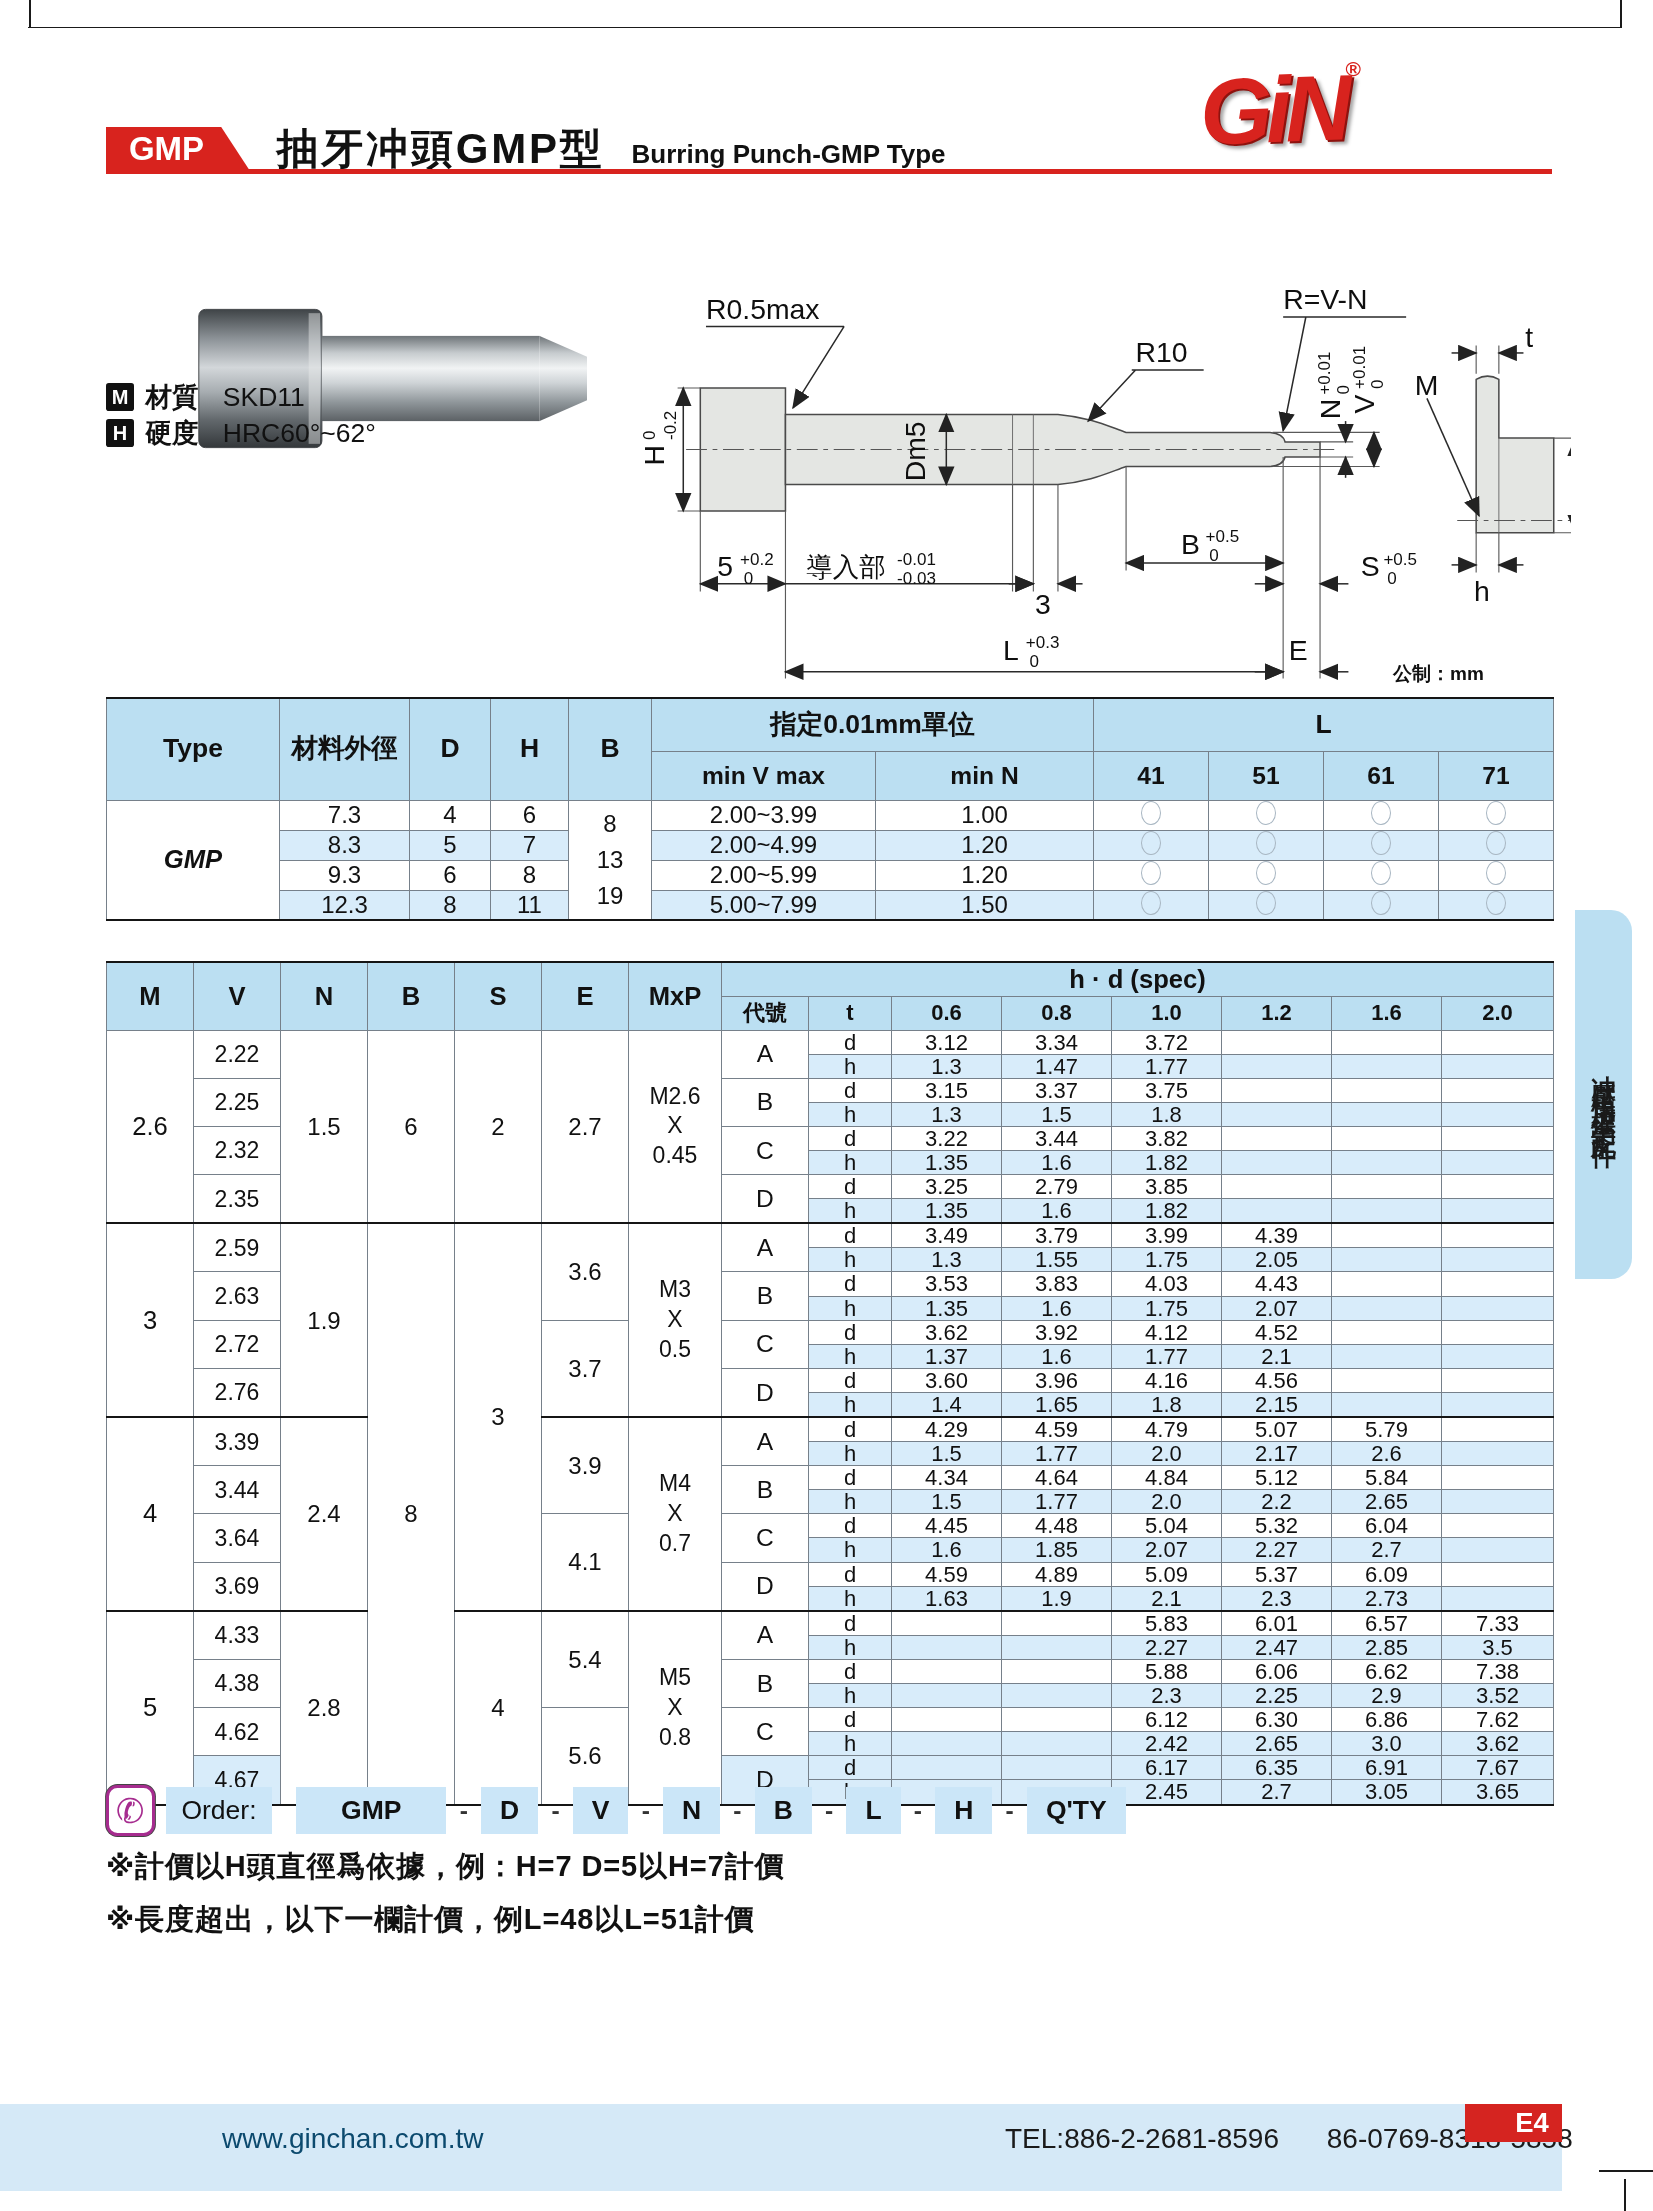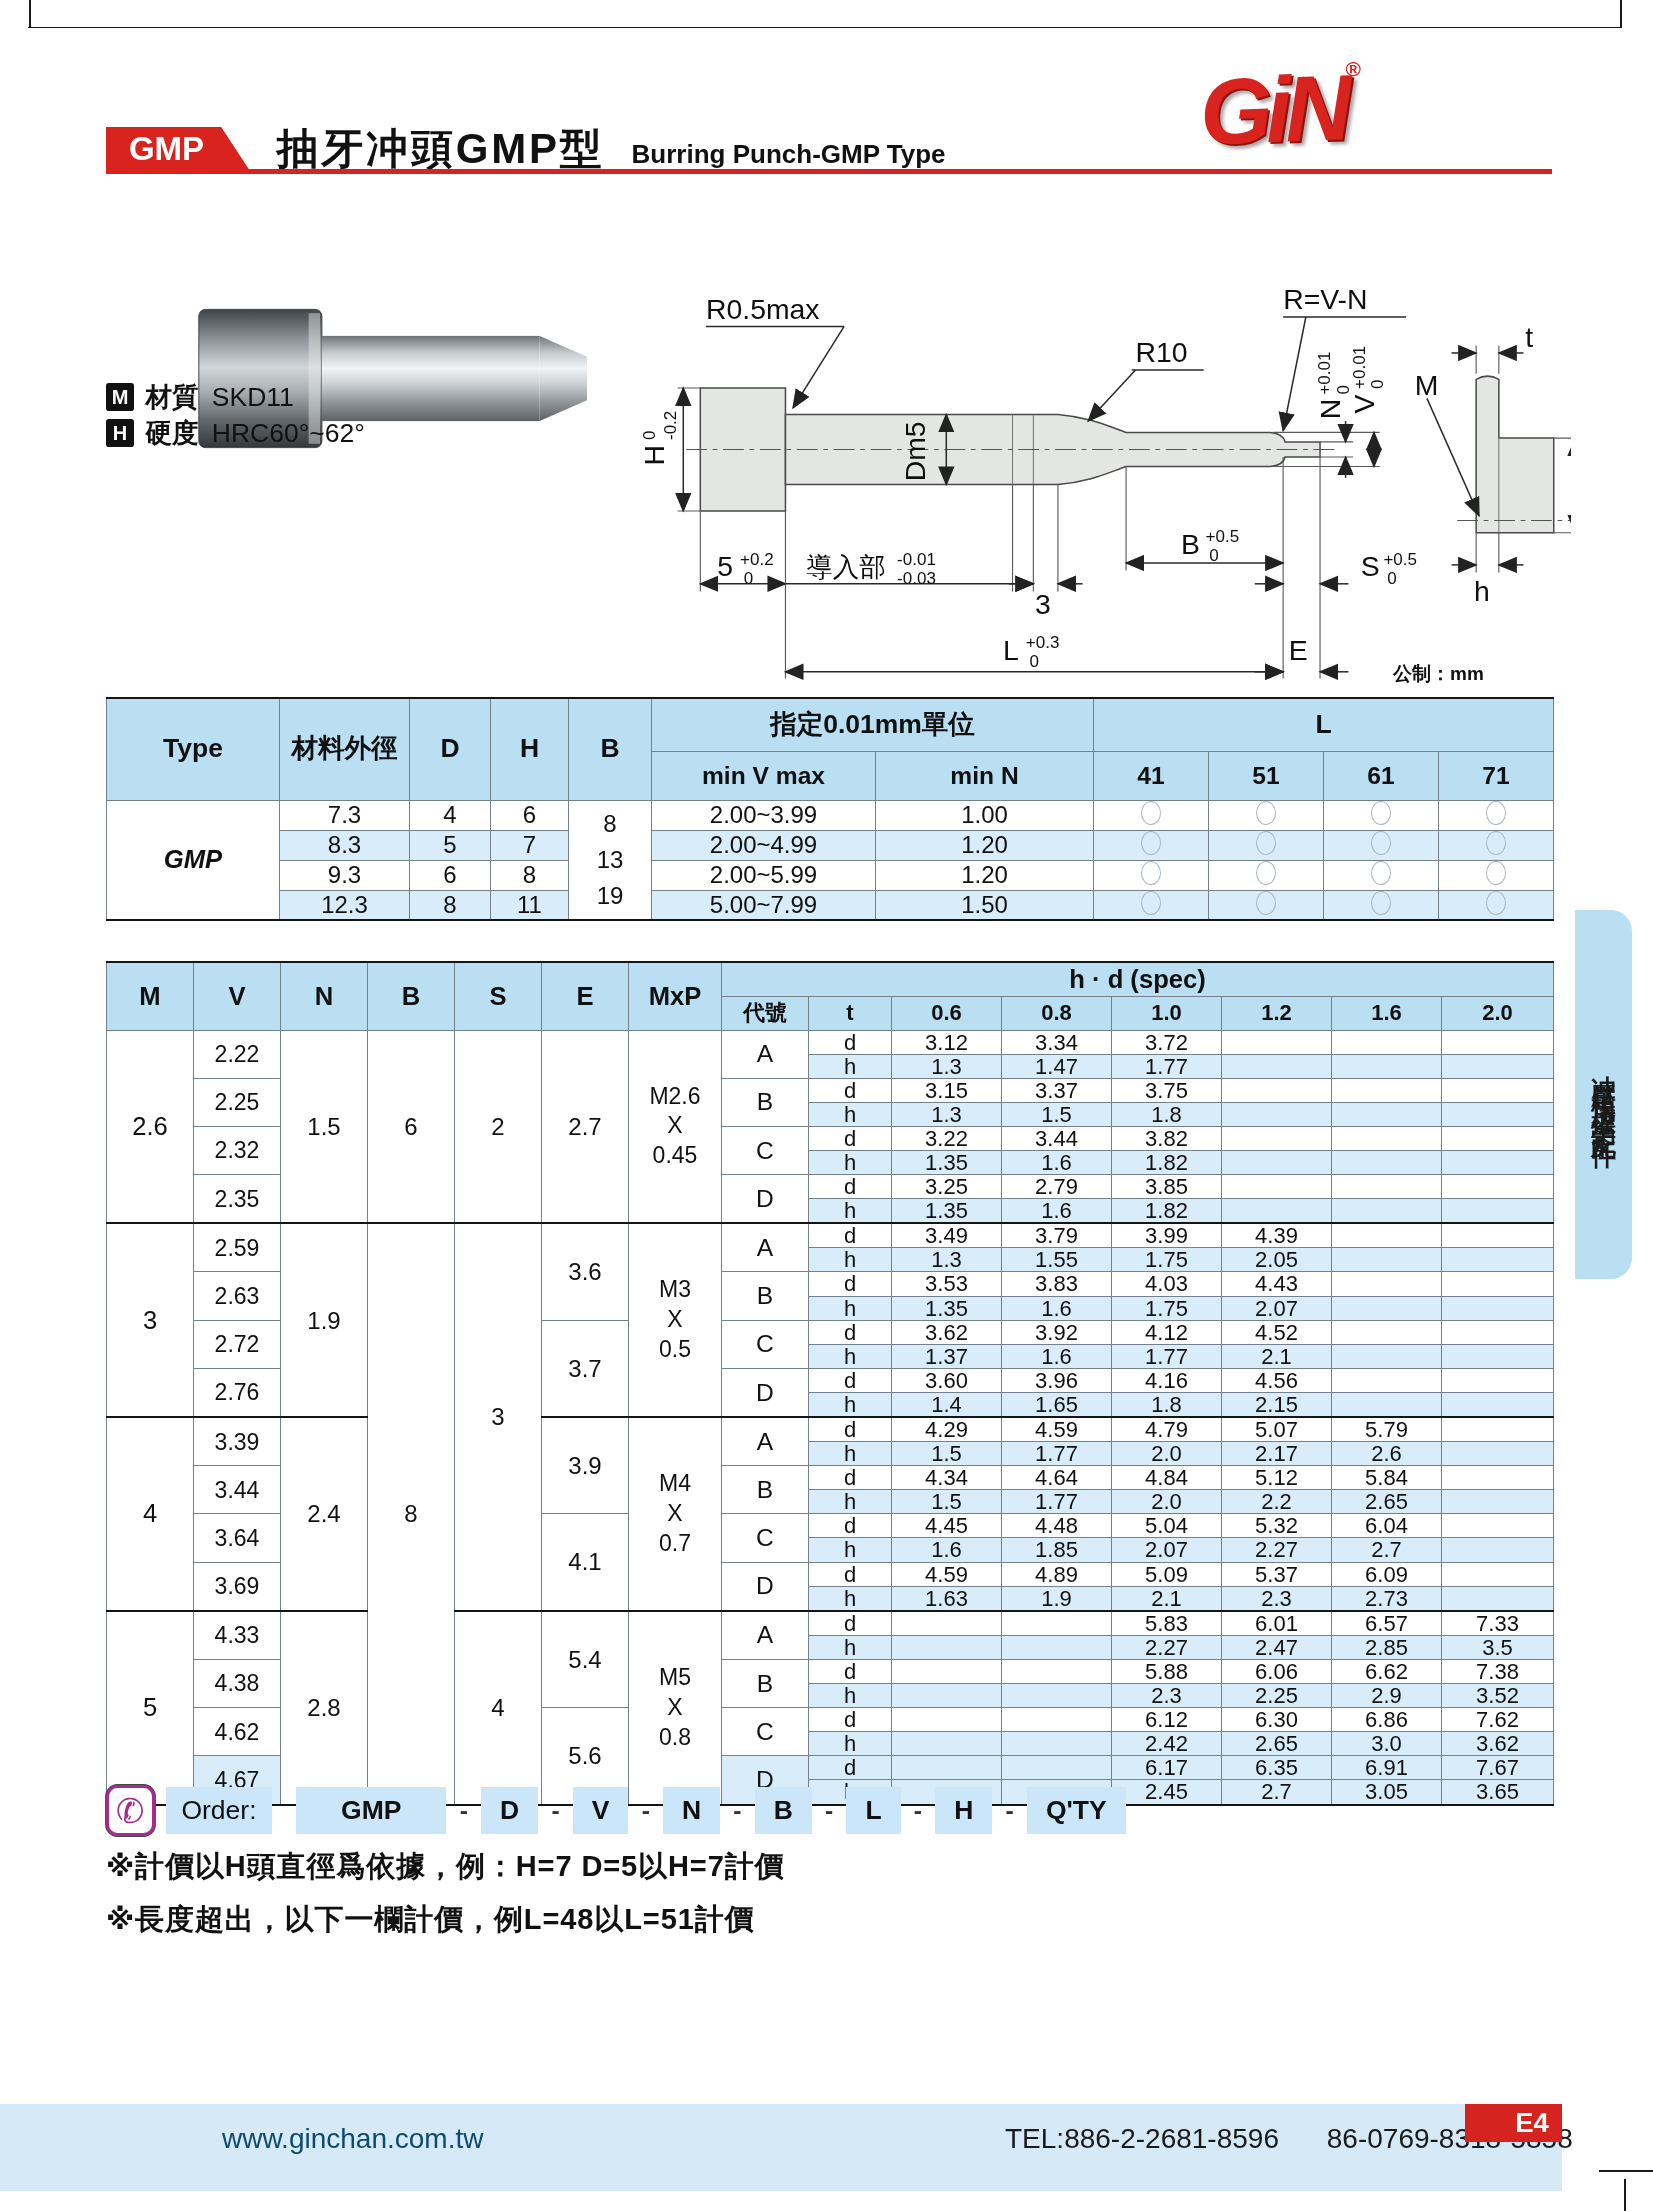--- a/index.html
+++ b/index.html
@@ -27,21 +27,21 @@
     clip-path:polygon(0 0, 80% 0, 100% 100%, 0 100%); padding-right:23px; align-self:center;}
   .title-zh{font-size:42px; font-weight:bold; letter-spacing:2.8px; margin-left:26.5px;}
   .title-en{font-size:26px; font-weight:bold; margin-left:27px;}
   .red-rule{position:absolute; left:106px; top:169px; width:1446px; height:4.7px; background:var(--red);}
 
   
   .info-line{position:absolute; display:flex; align-items:center; gap:11.4px;}
   .info-icon{width:28px; height:28px; background:#111; color:#fff; font-size:20px; font-weight:bold;
     display:flex; align-items:center; justify-content:center; border-radius:2.8px;}
   .info-label{font-size:26.5px; font-weight:bold;}
-  .info-value{font-size:26.5px; margin-left:2px;}
+  .info-value{font-size:26.5px; margin-left:13px;}
 
   .unit-note{position:absolute; left:1325px; top:661px; width:227px; text-align:center; font-size:19px; font-weight:bold;}
 
   
   table{border-collapse:collapse; table-layout:fixed; position:absolute; left:106px;
     border-top:2.8px solid #151515; border-bottom:2.8px solid #151515;}
   td,th{border:0.9px solid #76808a; text-align:center; vertical-align:middle; padding:0; line-height:1.05; overflow:hidden;}
   th{background:var(--hdr); font-weight:600;}
   tr.blue td{background:var(--stripe);}
   td{background:#fff;}

